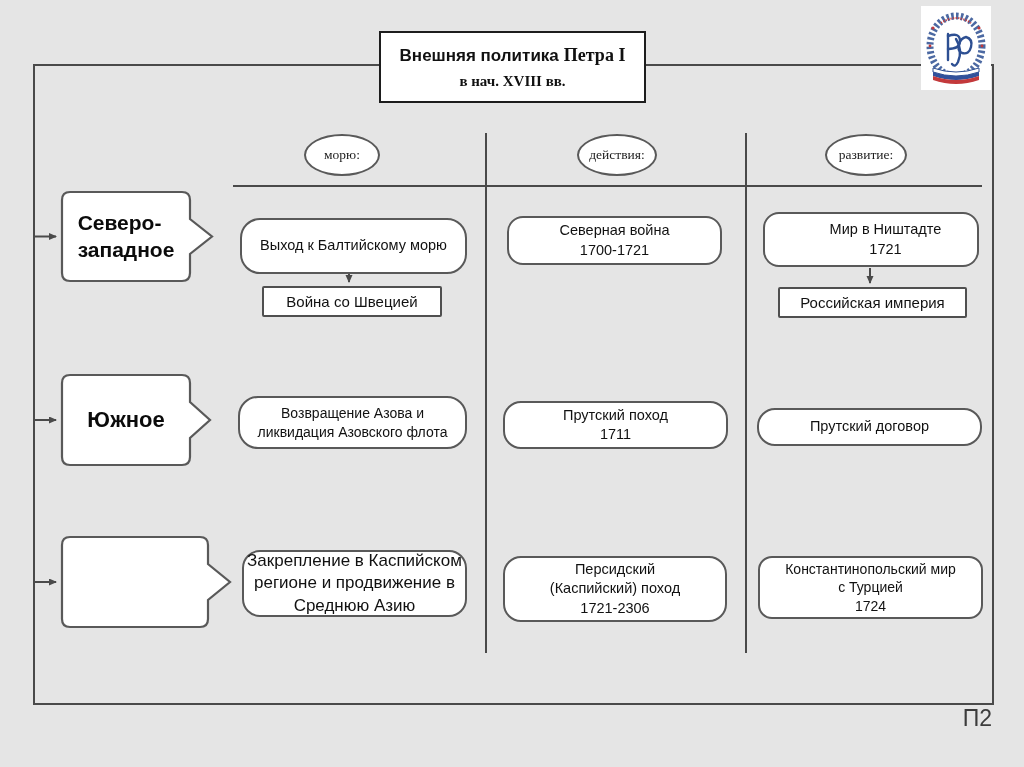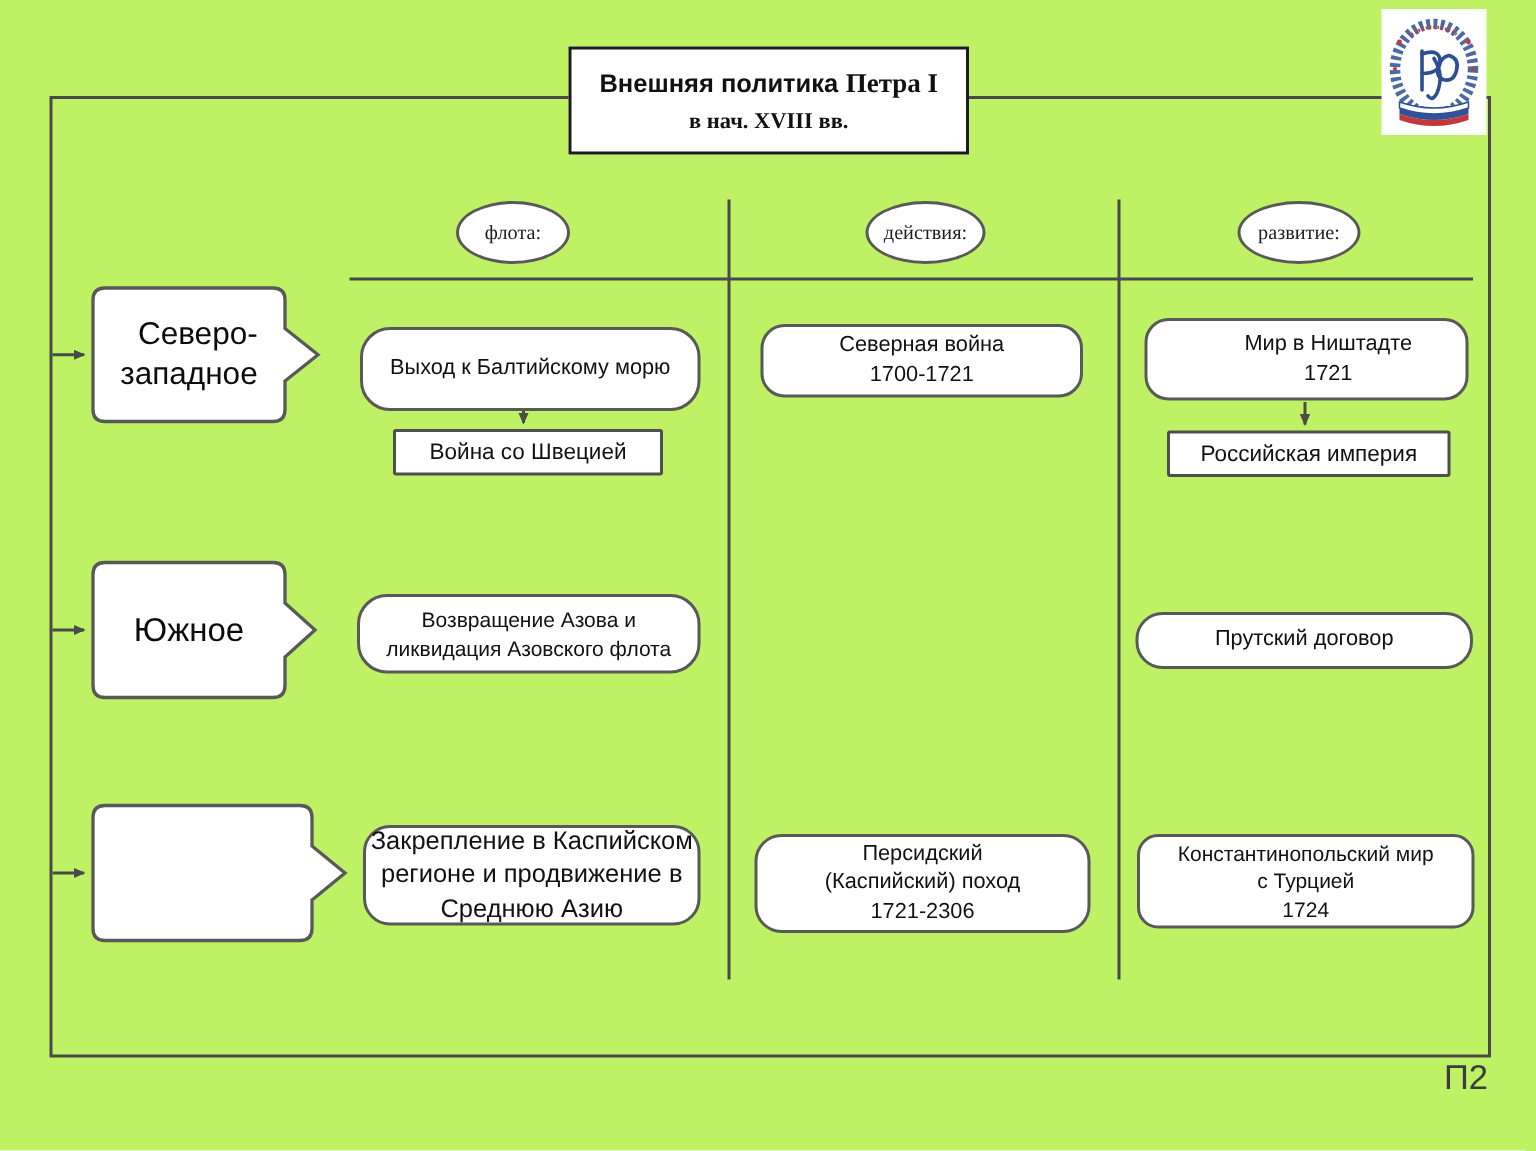--- a/index.html
+++ b/index.html
@@ -1,16 +1,16 @@
 <!DOCTYPE html>
 <html><head>
 <meta charset="utf-8">
 <style>
   html,body{margin:0;padding:0;background:#ffffff;}
-  #slide{position:relative;width:1024px;height:767px;background:#bef264;overflow:hidden;
+  #slide{position:relative;width:1024px;height:767px;background:#e5e5e5;overflow:hidden;
          font-family:"Liberation Sans",sans-serif;color:#111;}
 
   .abs{position:absolute;box-sizing:border-box;}
 
   
   #main-rect{left:33px;top:64px;width:961px;height:641px;border:2px solid #4a4a4a;z-index:0;}
   .vline{width:0;border-left:2px solid #4a4a4a;z-index:1;}
   #vline-1{left:485px;top:133px;height:520px;}
   #vline-2{left:745px;top:133px;height:520px;}
   #header-line{left:233px;top:185px;width:749px;height:0;border-top:2px solid #4a4a4a;z-index:1;}
@@ -29,22 +29,22 @@
   #col-ellipse-goal{left:304px;top:134px;width:76px;}
   #col-ellipse-actions{left:577px;top:134px;width:80px;}
   #col-ellipse-development{left:825px;top:134px;width:82px;}
 
   
   .node{background:#fff;border:2px solid #595959;display:flex;align-items:center;justify-content:center;
         text-align:center;font-size:14.5px;line-height:1.32;white-space:pre-line;z-index:3;}
   .node.square{border-color:#4f4f4f;border-radius:2px;}
 
   
-  .dir-label{display:flex;align-items:center;justify-content:center;text-align:right;
-             font-weight:normal;z-index:3;white-space:pre-line;line-height:1.25;color:#0b0b0b;}
+  .dir-label{display:flex;align-items:center;justify-content:center;text-align:left;
+             font-weight:bold;z-index:3;white-space:pre-line;line-height:1.25;color:#0b0b0b;}
   #dir-nw{left:62px;top:192px;width:128px;height:89px;font-size:21px;}
   #dir-south{left:62px;top:375px;width:128px;height:90px;font-size:22px;}
   #dir-east{left:62px;top:537px;width:146px;height:90px;font-size:22px;}
 
   
   #goal-nw{left:240px;top:218px;width:227px;height:56px;border-radius:20px;}
   #goal-nw-sub{left:262px;top:286px;width:180px;height:31px;font-size:15px;text-align:center;}
   #act-nw{left:507px;top:216px;width:215px;height:49px;border-radius:16px;}
   #dev-nw{left:763px;top:212px;width:216px;height:55px;border-radius:16px;padding-left:29px;}
   #dev-nw-sub{left:778px;top:287px;width:189px;height:31px;font-size:15px;}
@@ -120,37 +120,39 @@
       <path d="M27,30 Q39,26 39,35 Q39,43 27,43"></path>
       <path d="M35,33 Q42,44 37,56 Q34,62 31,58"></path>
       <path d="M45,31 Q52,33 50,41 Q48,49 41,47 Q36,45 38,38 Q40,32 45,31 Z"></path>
     </g>
 
     <path d="M12,62 Q35,70 58,62 L58,66 Q35,74 12,66 Z" fill="#ffffff" stroke="#2d4f92" stroke-width="1"></path>
     <path d="M12,66 Q35,74 58,66 L58,70 Q35,78 12,70 Z" fill="#31519b"></path>
     <path d="M12,70 Q35,78 58,70 L58,74 Q35,82 12,74 Z" fill="#c3393b"></path>
   </svg>
 
-  <div id="col-ellipse-goal" class="abs col-ellipse">флота:</div>
+  <div id="col-ellipse-goal" class="abs col-ellipse">морю:</div>
   <div id="col-ellipse-actions" class="abs col-ellipse">действия:</div>
   <div id="col-ellipse-development" class="abs col-ellipse">развитие:</div>
 
   <div id="dir-nw" class="abs dir-label">Северо-
 западное</div>
   <div id="goal-nw" class="abs node">Выход к Балтийскому морю</div>
   <div id="goal-nw-sub" class="abs node square">Война со Швецией</div>
   <div id="act-nw" class="abs node">Северная война
 1700-1721</div>
   <div id="dev-nw" class="abs node">Мир в Ништадте
 1721</div>
   <div id="dev-nw-sub" class="abs node square">Российская империя</div>
 
   <div id="dir-south" class="abs dir-label">Южное</div>
   <div id="goal-south" class="abs node">Возвращение Азова и
 ликвидация  Азовского флота</div>
+  <div id="act-south" class="abs node">Прутский поход
+1711</div>
   <div id="dev-south" class="abs node">Прутский договор</div>
 
   <div id="goal-east" class="abs node">Закрепление в Каспийском
 регионе и продвижение в
 Среднюю Азию</div>
   <div id="act-east" class="abs node">Персидский
 (Каспийский) поход
 1721-2306</div>
   <div id="dev-east" class="abs node">Константинопольский мир
 с Турцией

